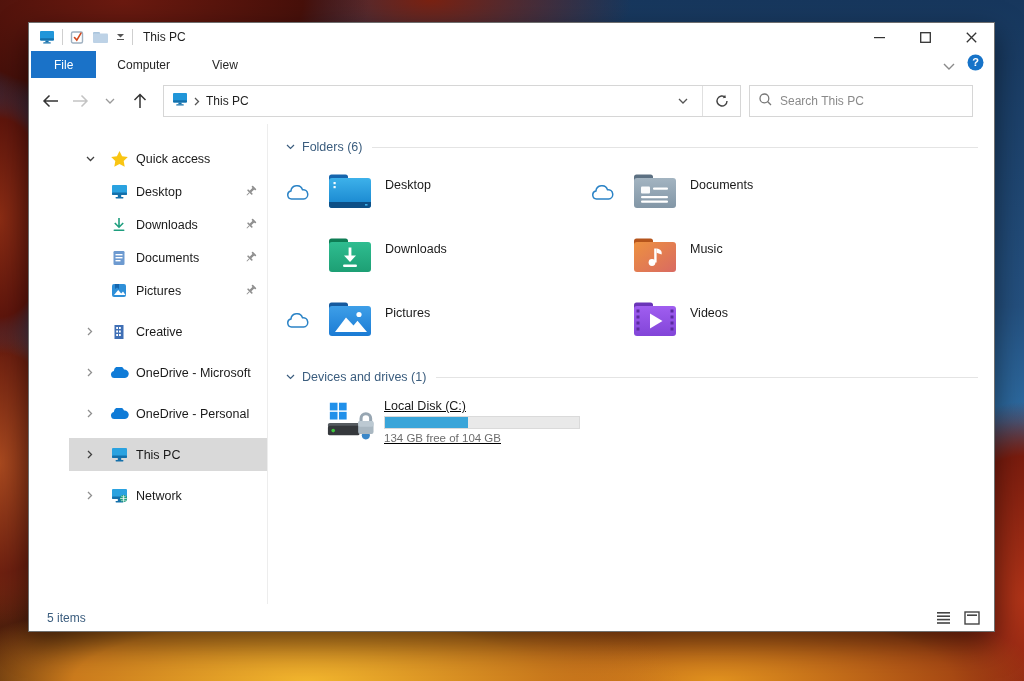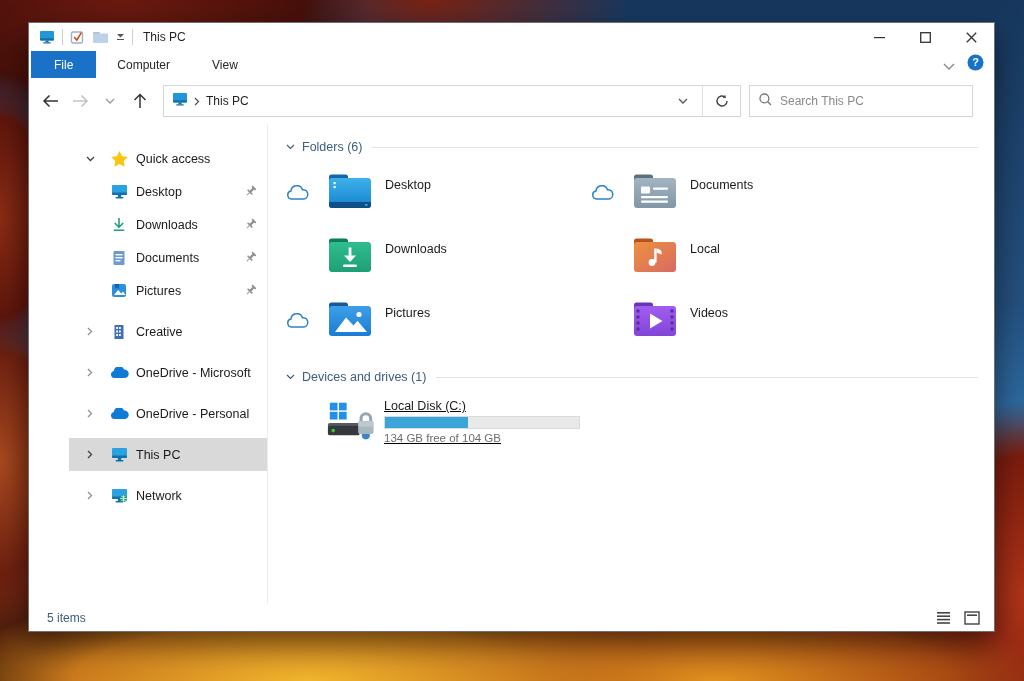--- a/index.html
+++ b/index.html
@@ -522,21 +522,21 @@
                     <stop offset="1" stop-color="#d96a62"></stop>
                   </linearGradient>
                 </defs>
                 <rect x="3" y="3.5" width="19" height="12" rx="2.5" fill="#b5541c"></rect>
                 <rect x="3" y="7" width="42" height="30" rx="3" fill="url(#gmus)"></rect>
                 <circle cx="21" cy="27.5" r="3.4" fill="#fff"></circle>
                 <rect x="23.2" y="13.5" width="2.4" height="14" fill="#fff"></rect>
                 <path d="M25.6 13.5c4 .8 5.6 2.6 5 6l-5-1.8z" fill="#fff"></path>
               </svg>
           </span>
-          <span class="tlabel">Local</span>
+          <span class="tlabel">Music</span>
         </div>
 
         <div class="tile">
           <span class="cloudcol">
               <svg width="23" height="16" viewBox="0 0 23 16">
                 <path d="M17.6 14H5.5a4 4 0 01-.6-7.9 6 6 0 0111.6-1.4 4.2 4.2 0 011.1 9.3z" fill="#fff" stroke="#2b83c6" stroke-width="1.5"></path>
               </svg>
             </span>
           <span class="ficon">
             <svg width="48" height="42" viewBox="0 0 48 42">

